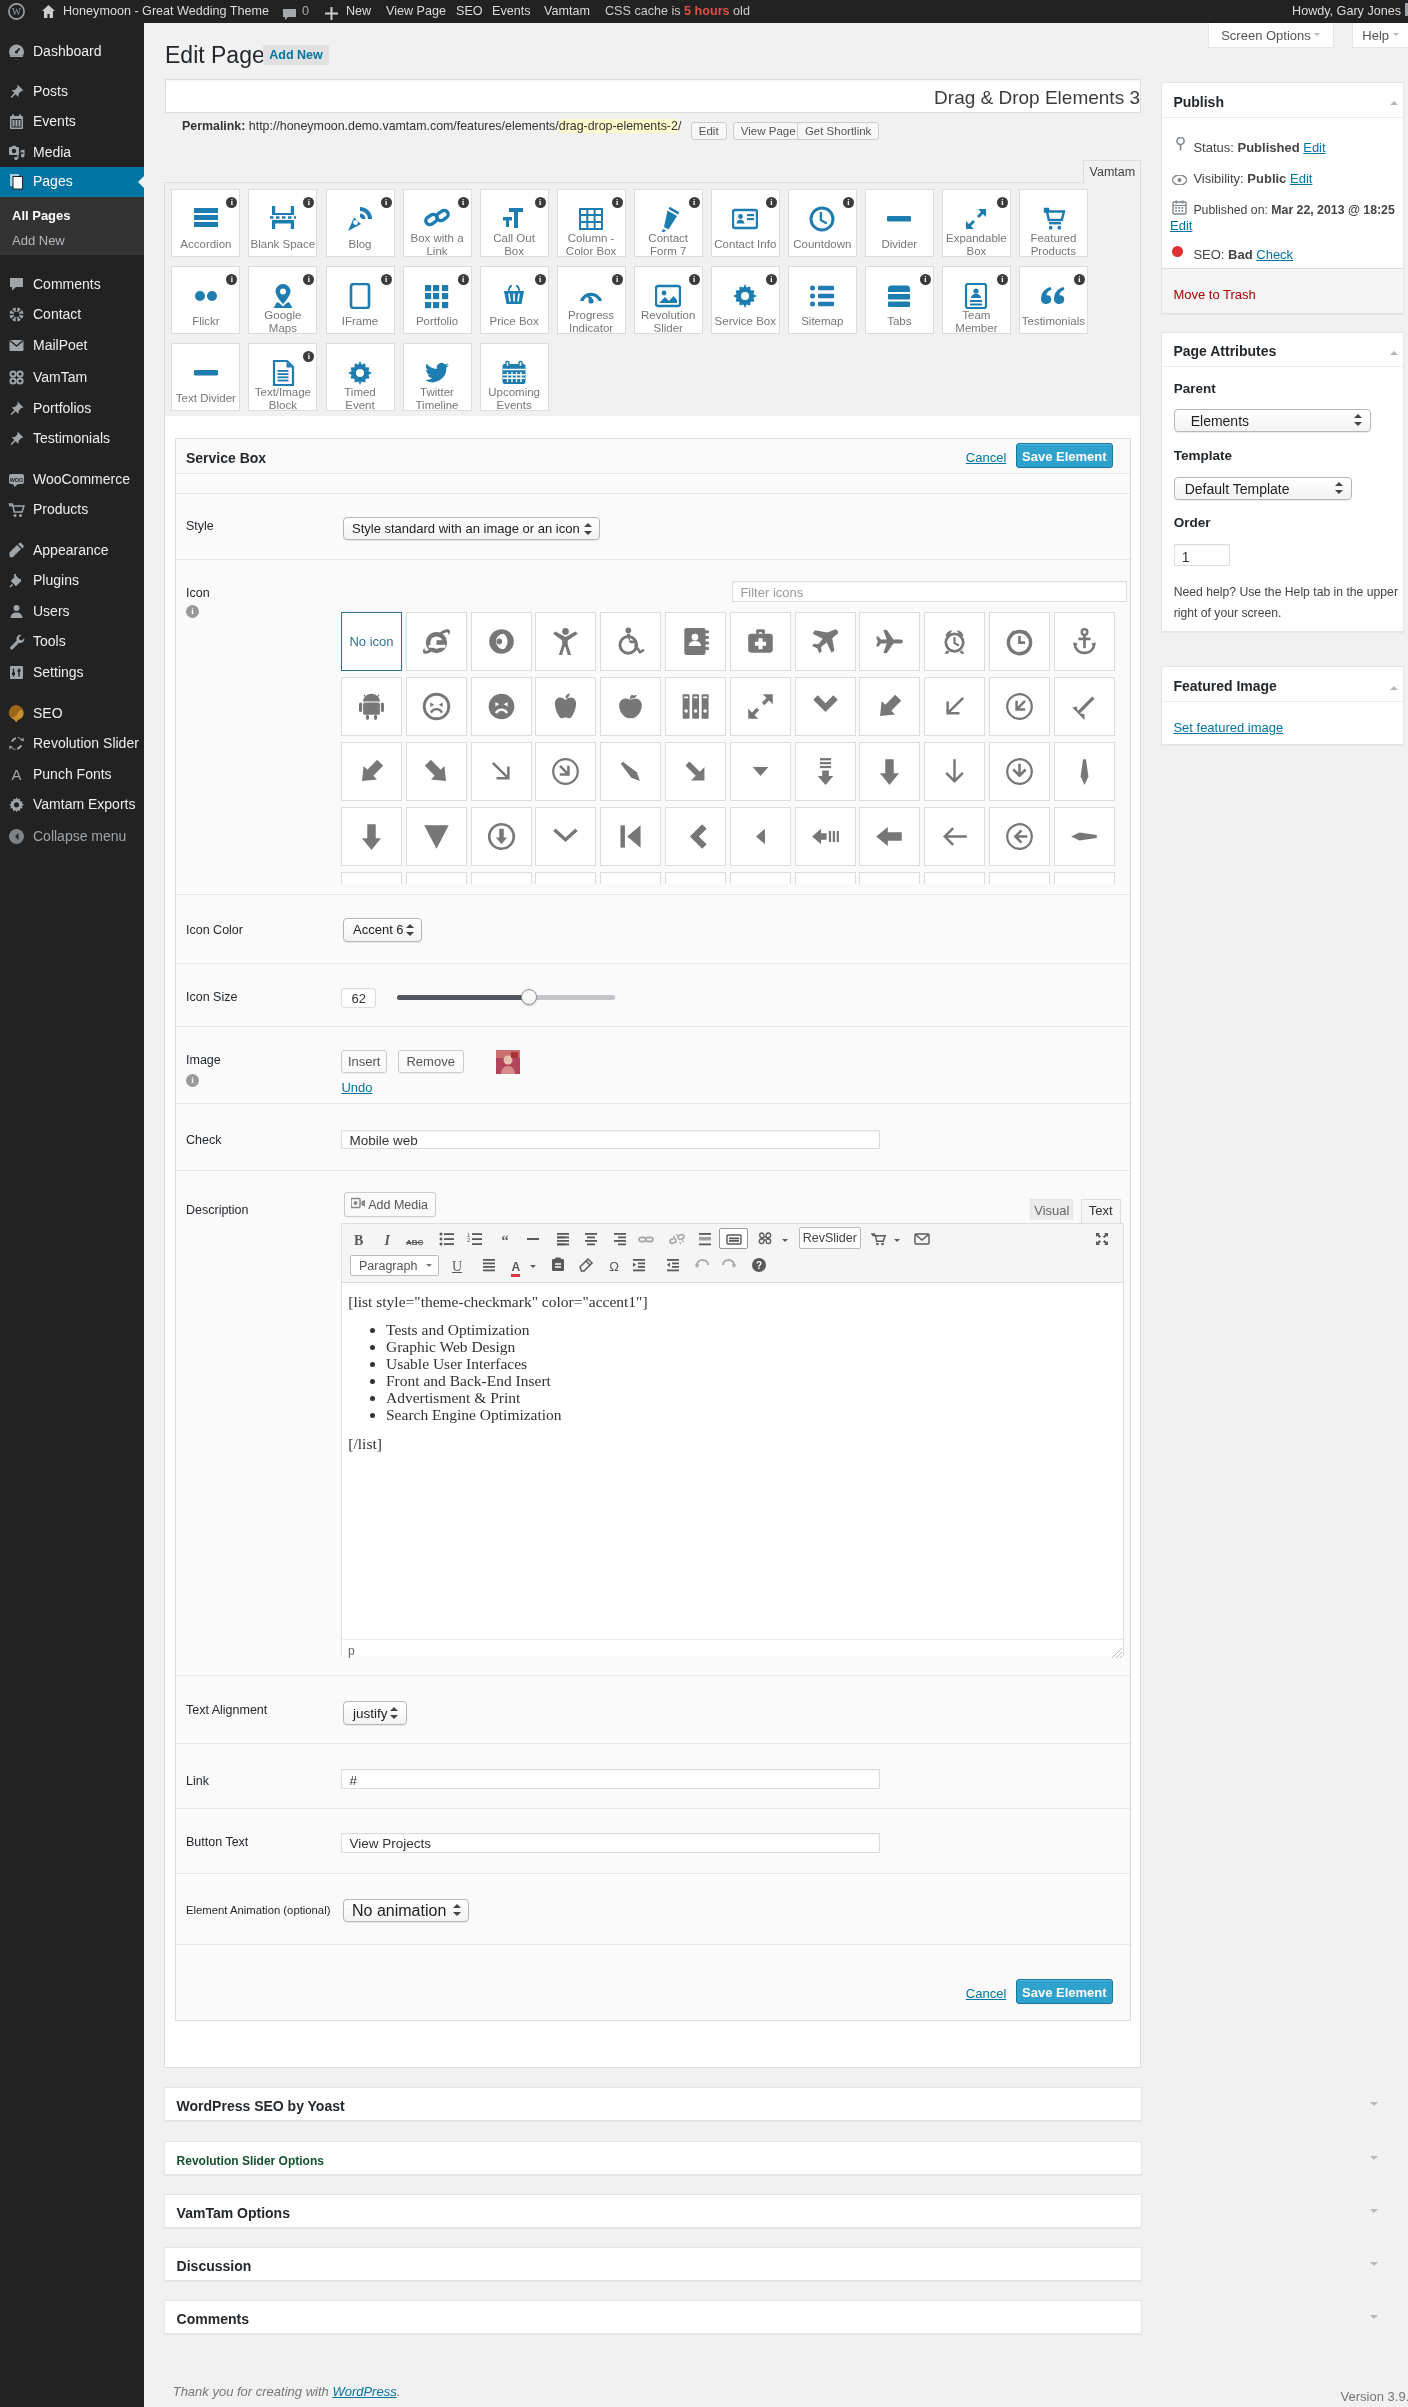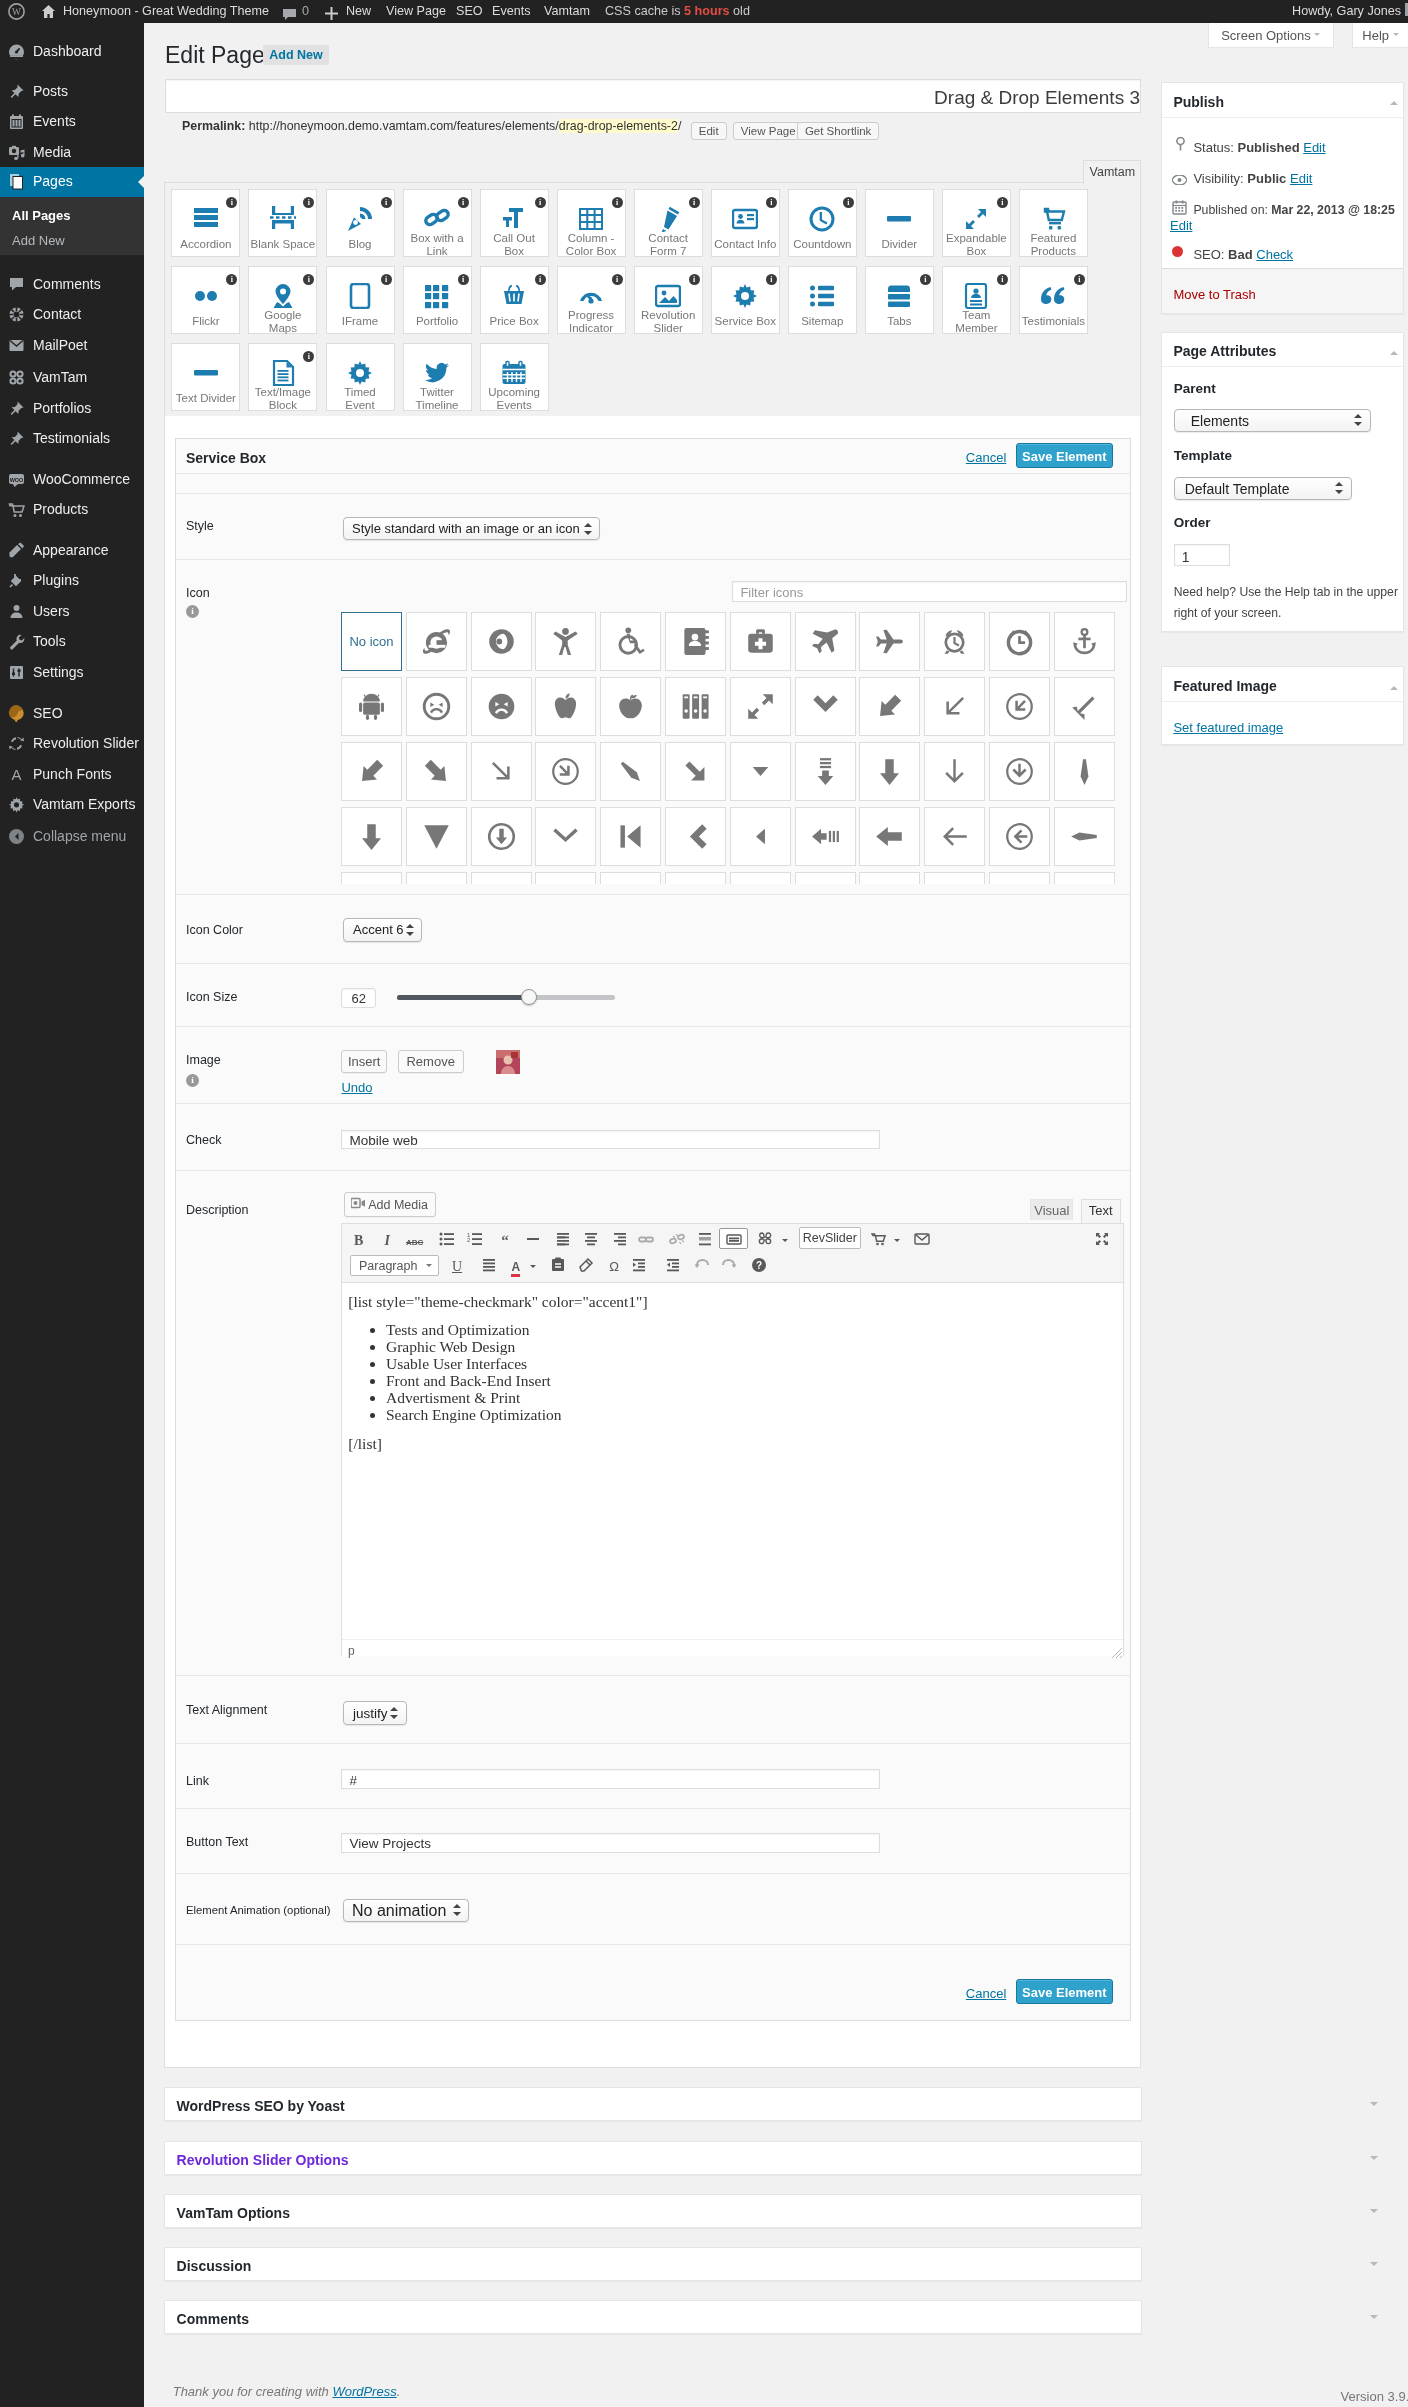--- a/index.html
+++ b/index.html
@@ -1186,21 +1186,21 @@
         <i class="u"></i>
         <i class="d"></i>
       </span></div>
     <div class="rowline" style="left:175.6px;top:1944.0px;width:954.4px;"></div>
     <div class="ab" style="left:965.8px;top:1983.5px;"><a class="lnk" style="font-size:13px;">Cancel</a></div>
     <div class="btn-primary" style="left:1015.8px;top:1978.8px;width:97px;height:25px;line-height:25px;font-weight:bold;">Save Element</div>
     <div class="postbox" style="left:164.4px;top:2087.3px;width:977.2px;height:34px;"></div>
     <div class="ab" style="left:176.6px;top:2097.3px;"><b style="font-size:14px;color:#23282d;margin-top:24px;">WordPress SEO by Yoast</b></div>
     <div class="tri-s" style="left:1370px;top:2102.3px;border-top-color:#b4b9be;"></div>
     <div class="postbox" style="left:164.4px;top:2140.5px;width:977.2px;height:34px;"></div>
-    <div class="ab" style="left:176.6px;top:2150.5px;"><b style="font-size:14px;color:#6d28d9;">Revolution Slider Options</b></div>
+    <div class="ab" style="left:176.6px;top:2150.5px;"><b style="font-size:12px;color:#14532d;">Revolution Slider Options</b></div>
     <div class="tri-s" style="left:1370px;top:2155.5px;border-top-color:#b4b9be;"></div>
     <div class="postbox" style="left:164.4px;top:2193.7px;width:977.2px;height:34px;"></div>
     <div class="ab" style="left:176.6px;top:2203.7px;"><b style="font-size:14px;color:#23282d;">VamTam Options</b></div>
     <div class="tri-s" style="left:1370px;top:2208.7px;border-top-color:#b4b9be;"></div>
     <div class="postbox" style="left:164.4px;top:2246.9px;width:977.2px;height:34px;"></div>
     <div class="ab" style="left:176.6px;top:2256.9px;"><b style="font-size:14px;color:#23282d;">Discussion</b></div>
     <div class="tri-s" style="left:1370px;top:2261.9px;border-top-color:#b4b9be;"></div>
     <div class="postbox" style="left:164.4px;top:2300.1px;width:977.2px;height:34px;"></div>
     <div class="ab" style="left:176.6px;top:2310.1px;"><b style="font-size:14px;color:#23282d;">Comments</b></div>
     <div class="tri-s" style="left:1370px;top:2315.1px;border-top-color:#b4b9be;"></div>

